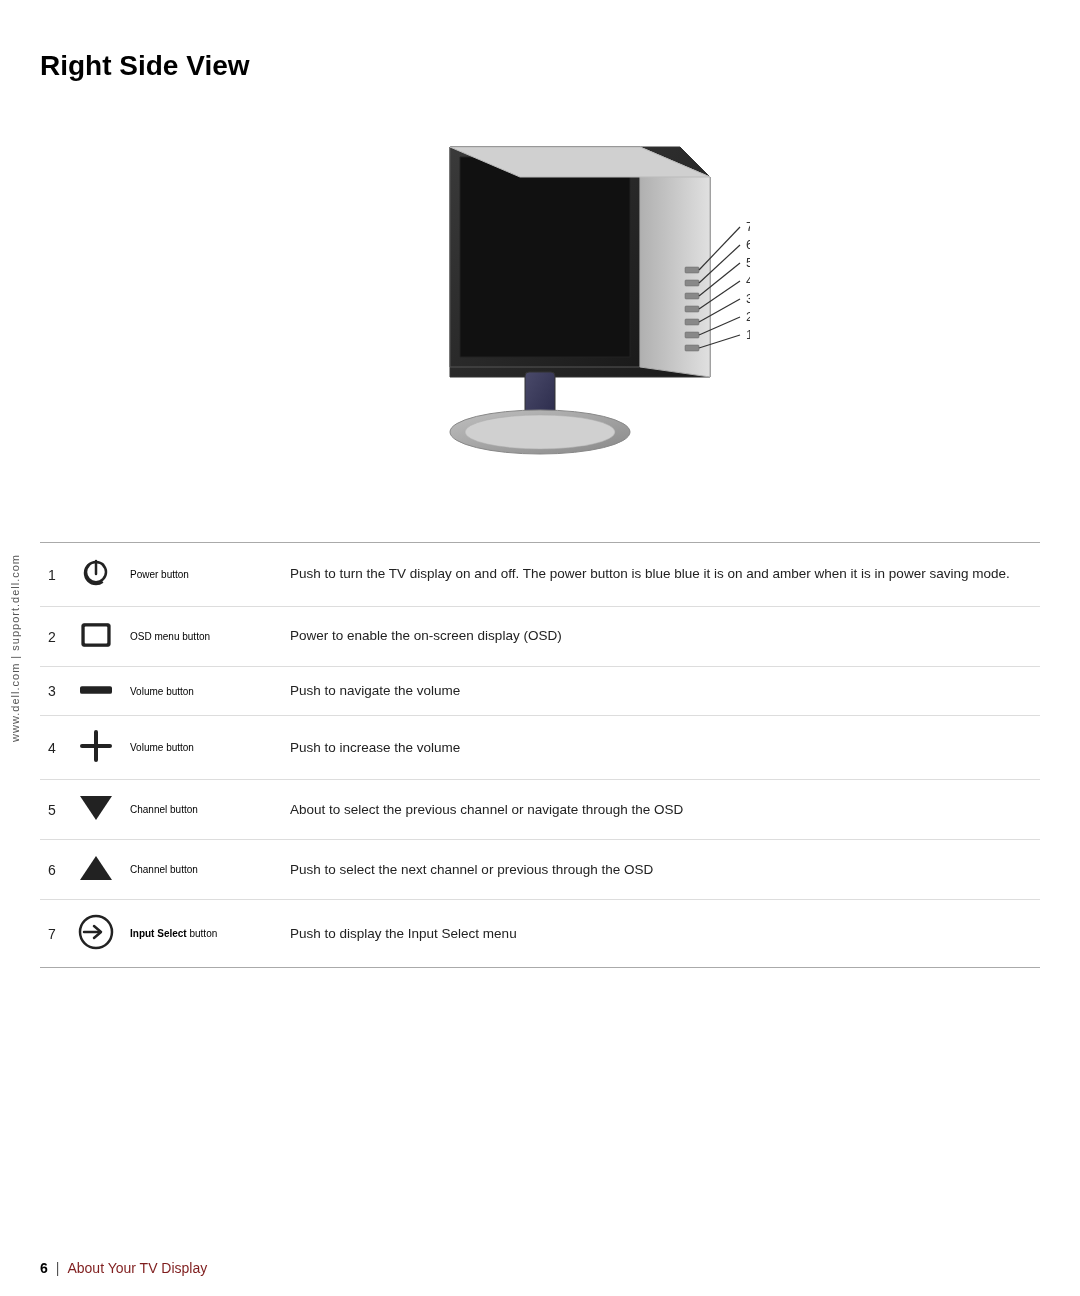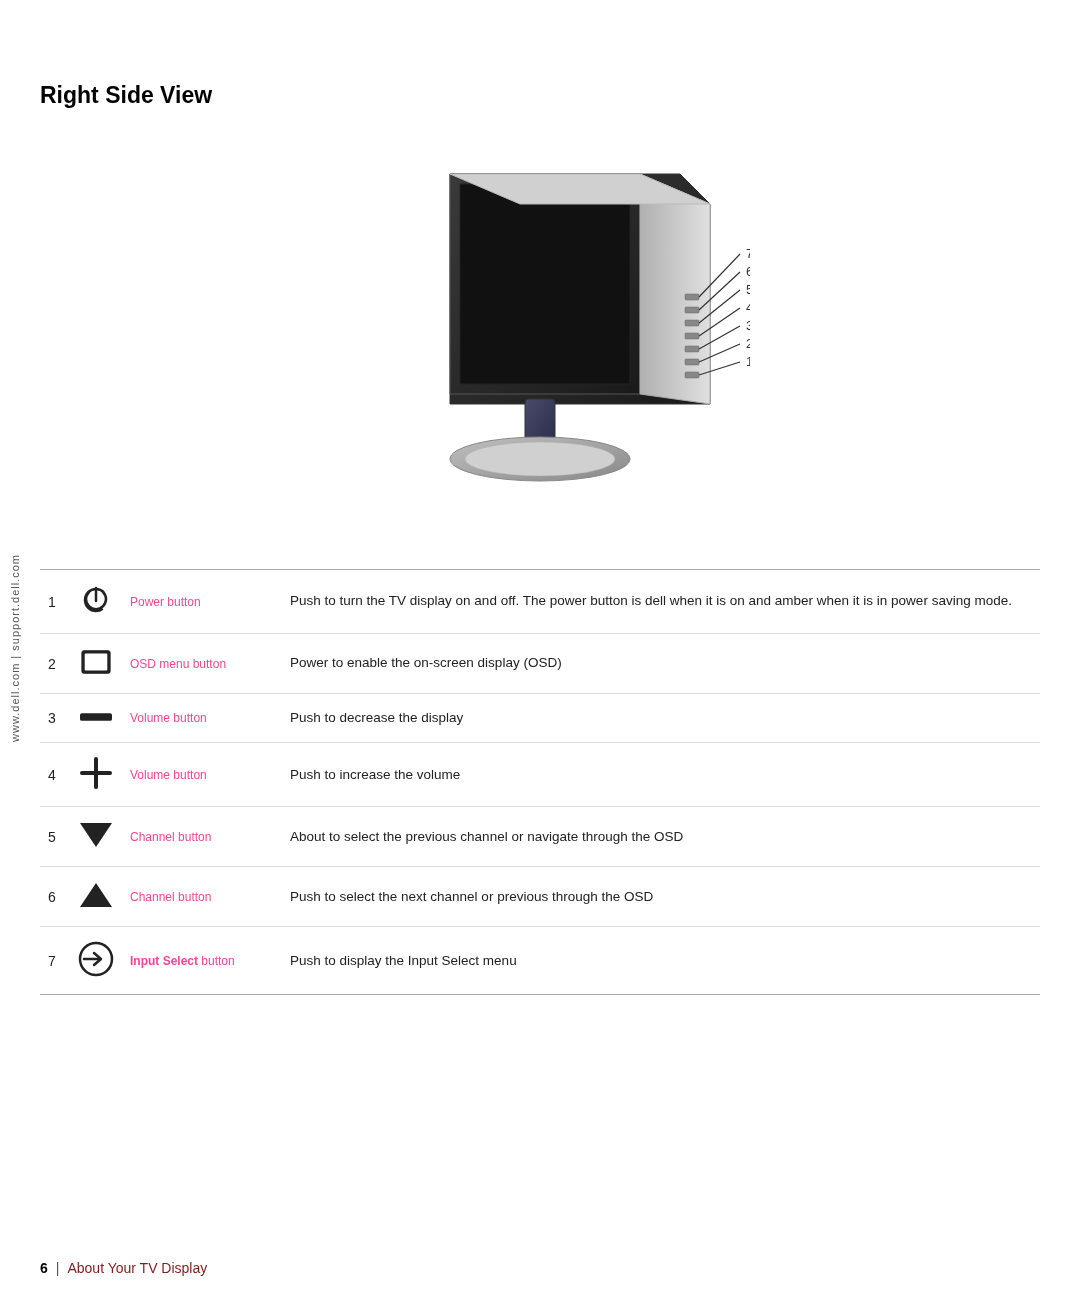--- a/index.html
+++ b/index.html
@@ -39,25 +39,24 @@
     .main-content {
       position: absolute;
       left: 40px;
       top: 50px;
       right: 40px;
       bottom: 40px;
     }
 
     
     .page-title {
-      font-size: 23px;
+      font-size: 28px;
       font-weight: bold;
       margin-bottom: 30px;
       color: #000;
-      margin-top: 32px;
     }
 
     
     .monitor-area {
       position: relative;
       width: 100%;
       height: 400px;
       margin-bottom: 30px;
       display: flex;
       justify-content: center;
@@ -104,22 +103,22 @@
       padding-left: 0;
     }
 
     .col-icon {
       width: 50px;
       text-align: center;
     }
 
     .col-name {
       width: 160px;
-      font-size: 12px;
-      color: #ec4899;
+      font-size: 10px;
+      color: #000000;
     }
 
     .col-desc {
       font-size: 13.5px;
       color: #222;
       line-height: 1.5;
     }
 
     
     .footer {
@@ -259,38 +258,38 @@
   <table class="button-table">
     <tbody id="button-tbody">
     <tr>
           <td class="col-num">1</td>
           <td class="col-icon"><svg class="power-icon-svg" viewBox="0 0 32 32" xmlns="http://www.w3.org/2000/svg">
         <circle cx="16" cy="16" r="11" fill="none" stroke="#222" stroke-width="2.5" stroke-dasharray="50 70" stroke-dashoffset="-10"></circle>
         <line x1="16" y1="4" x2="16" y2="17" stroke="#222" stroke-width="2.5" stroke-linecap="round"></line>
         <path d="M 9 8 A 10 10 0 1 0 23 8" fill="none" stroke="#222" stroke-width="2.5" stroke-linecap="round"></path>
       </svg></td>
           <td class="col-name">Power button</td>
-          <td class="col-desc">Push to turn the TV display on and off. The power button is dell when it is on and amber when it is in power saving mode.</td>
+          <td class="col-desc">Push to turn the TV display on and off. The power button is blue blue it is on and amber when it is in power saving mode.</td>
         </tr>
         <tr>
           <td class="col-num">2</td>
           <td class="col-icon"><svg class="osd-icon-svg" viewBox="0 0 34 28" xmlns="http://www.w3.org/2000/svg">
         <rect x="2" y="2" width="30" height="24" rx="2" fill="#222" stroke="#222" stroke-width="1"></rect>
         <rect x="5" y="5" width="24" height="18" rx="1" fill="#fff"></rect>
       </svg></td>
           <td class="col-name">OSD menu button</td>
           <td class="col-desc">Power to enable the on-screen display (OSD)</td>
         </tr>
         <tr>
           <td class="col-num">3</td>
           <td class="col-icon"><svg class="minus-icon-svg" viewBox="0 0 34 12" xmlns="http://www.w3.org/2000/svg">
         <rect x="0" y="2" width="34" height="8" rx="2" fill="#222"></rect>
       </svg></td>
           <td class="col-name">Volume button</td>
-          <td class="col-desc">Push to decrease the display</td>
+          <td class="col-desc">Push to navigate the volume</td>
         </tr>
         <tr>
           <td class="col-num">4</td>
           <td class="col-icon"><svg class="plus-icon-svg" viewBox="0 0 32 32" xmlns="http://www.w3.org/2000/svg">
         <rect x="14" y="0" width="4" height="32" rx="2" fill="#222"></rect>
         <rect x="0" y="14" width="32" height="4" rx="2" fill="#222"></rect>
       </svg></td>
           <td class="col-name">Volume button</td>
           <td class="col-desc">Push to increase the volume</td>
         </tr>

